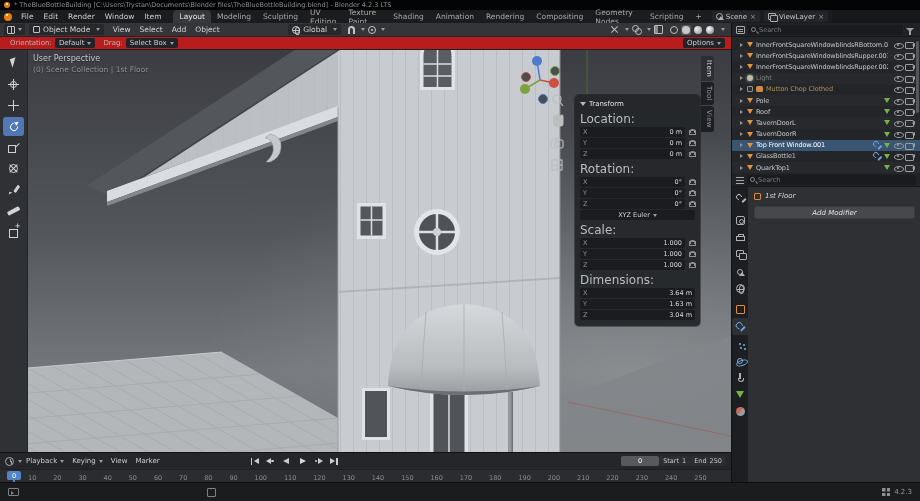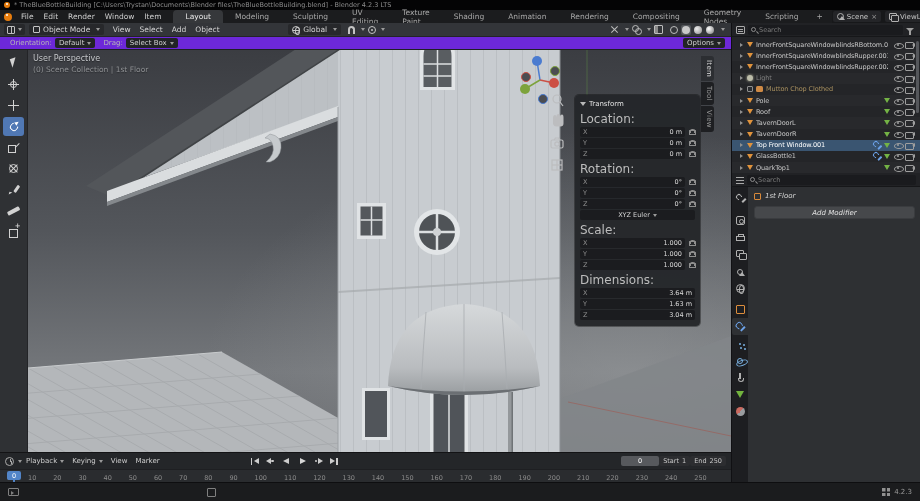--- a/index.html
+++ b/index.html
@@ -17,21 +17,21 @@
   .blogo{width:6px;height:6px;border-radius:50%;background:#e87d0d;position:relative;margin-right:4px;flex:none;}
   .blogo::after{content:"";position:absolute;left:1.5px;top:1px;width:2px;height:2px;border-radius:50%;background:#fff;}
 
   
   .menubar{left:0;top:10px;width:832px;height:13px;background:#1b1c1e;display:flex;align-items:center;
            font-size:7.5px;color:#cfcfcf;padding:0 4px;}
   .menubar .blogo{width:8px;height:8px;}
   .mb-menus{display:flex;height:100%;align-items:center;}
   .mb-menu{padding:0 5px;}
   .mb-tabs{display:flex;height:100%;align-items:stretch;margin-left:7px;}
-  .mb-tab{display:flex;align-items:center;padding:0 12px;color:#a8a8a8;border-radius:4px 4px 0 0;}
+  .mb-tab{display:flex;align-items:center;padding:0 6px;color:#a8a8a8;border-radius:4px 4px 0 0;}
   .mb-tab.active{background:#36383b;color:#e8e8e8;}
   .mb-add{padding:0 6px;color:#a8a8a8;}
   .mb-widget{display:flex;align-items:center;gap:3px;background:#242528;border-radius:2px;height:11px;
              padding:0 4px;margin-left:4px;font-size:7px;color:#c5c5c5;}
   .wi-x{color:#9a9a9a;font-size:7px;}
   .wi-scene{width:7px;height:7px;border:1px solid #b0b0b0;border-radius:50%;position:relative;}
   .wi-scene::after{content:"";position:absolute;right:-2px;bottom:-1px;border-left:3px solid transparent;
                    border-right:3px solid transparent;border-bottom:4px solid #b0b0b0;}
   .wi-layers{width:8px;height:7px;position:relative;}
   .wi-layers::before,.wi-layers::after{content:"";position:absolute;width:6px;height:5px;border:1px solid #b0b0b0;border-radius:1px;}
@@ -66,21 +66,21 @@
   .balls{display:flex;align-items:center;gap:2px;margin-left:3px;}
   .ballwrap{padding:1px;border-radius:2px;display:flex;}
   .ballwrap.active{background:#55585c;}
   .ball{width:8px;height:8px;border-radius:50%;}
   .ball.wire{border:1px solid #bdbdbd;}
   .ball.solid{background:#c9c9c9;}
   .ball.mat{background:radial-gradient(circle at 35% 35%,#ececec,#8f8f8f);}
   .ball.rend{background:radial-gradient(circle at 35% 35%,#ffffff,#777);}
 
   
-  .toolsettings{left:0;top:37px;width:731px;height:13px;background:#6d28d9;display:flex;align-items:center;
+  .toolsettings{left:0;top:37px;width:731px;height:13px;background:#b91c1c;display:flex;align-items:center;
                 font-size:7px;color:#b5b5b5;padding:0 6px 0 10px;border-bottom:1px solid #1f2023;}
   .ts-label{margin-right:3px;}
   .ts-dd{display:flex;align-items:center;background:#222326;border-radius:2px;height:10px;padding:0 4px;
          margin-right:8px;color:#d0d0d0;}
   .ts-options{display:flex;align-items:center;background:#222326;border-radius:2px;height:10px;padding:0 4px;color:#d0d0d0;}
 
   
   .toolbar{left:0;top:50px;width:28px;height:402px;background:#2f3134;border-right:1px solid #232427;
            display:flex;flex-direction:column;align-items:center;padding-top:4px;}
   .tool{width:21px;height:19px;margin-bottom:2px;border-radius:3px;display:flex;align-items:center;justify-content:center;}

